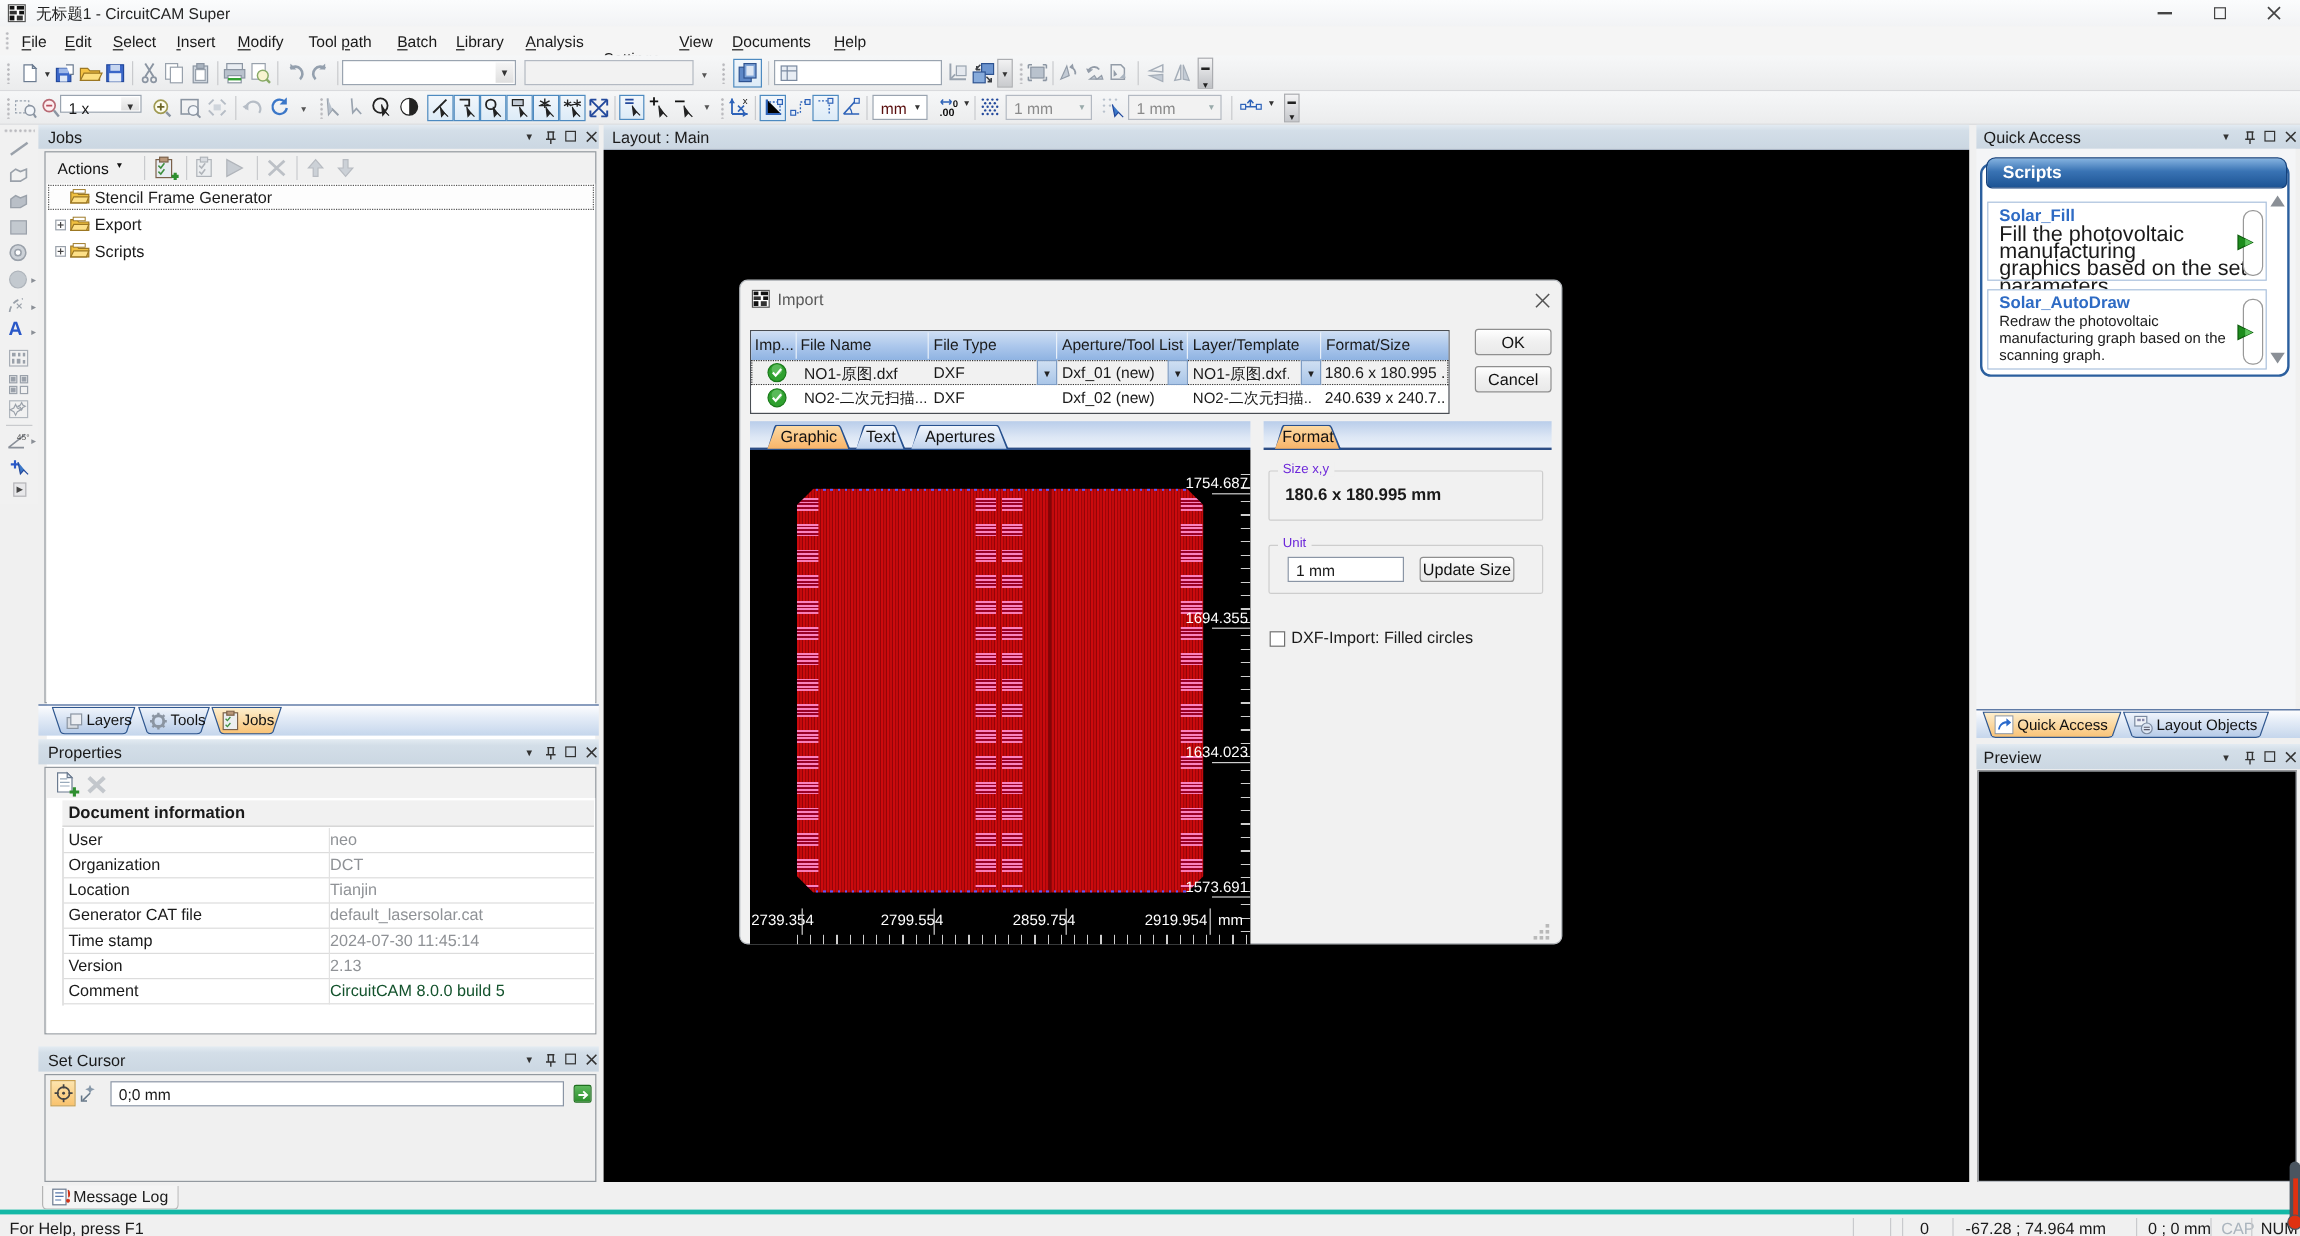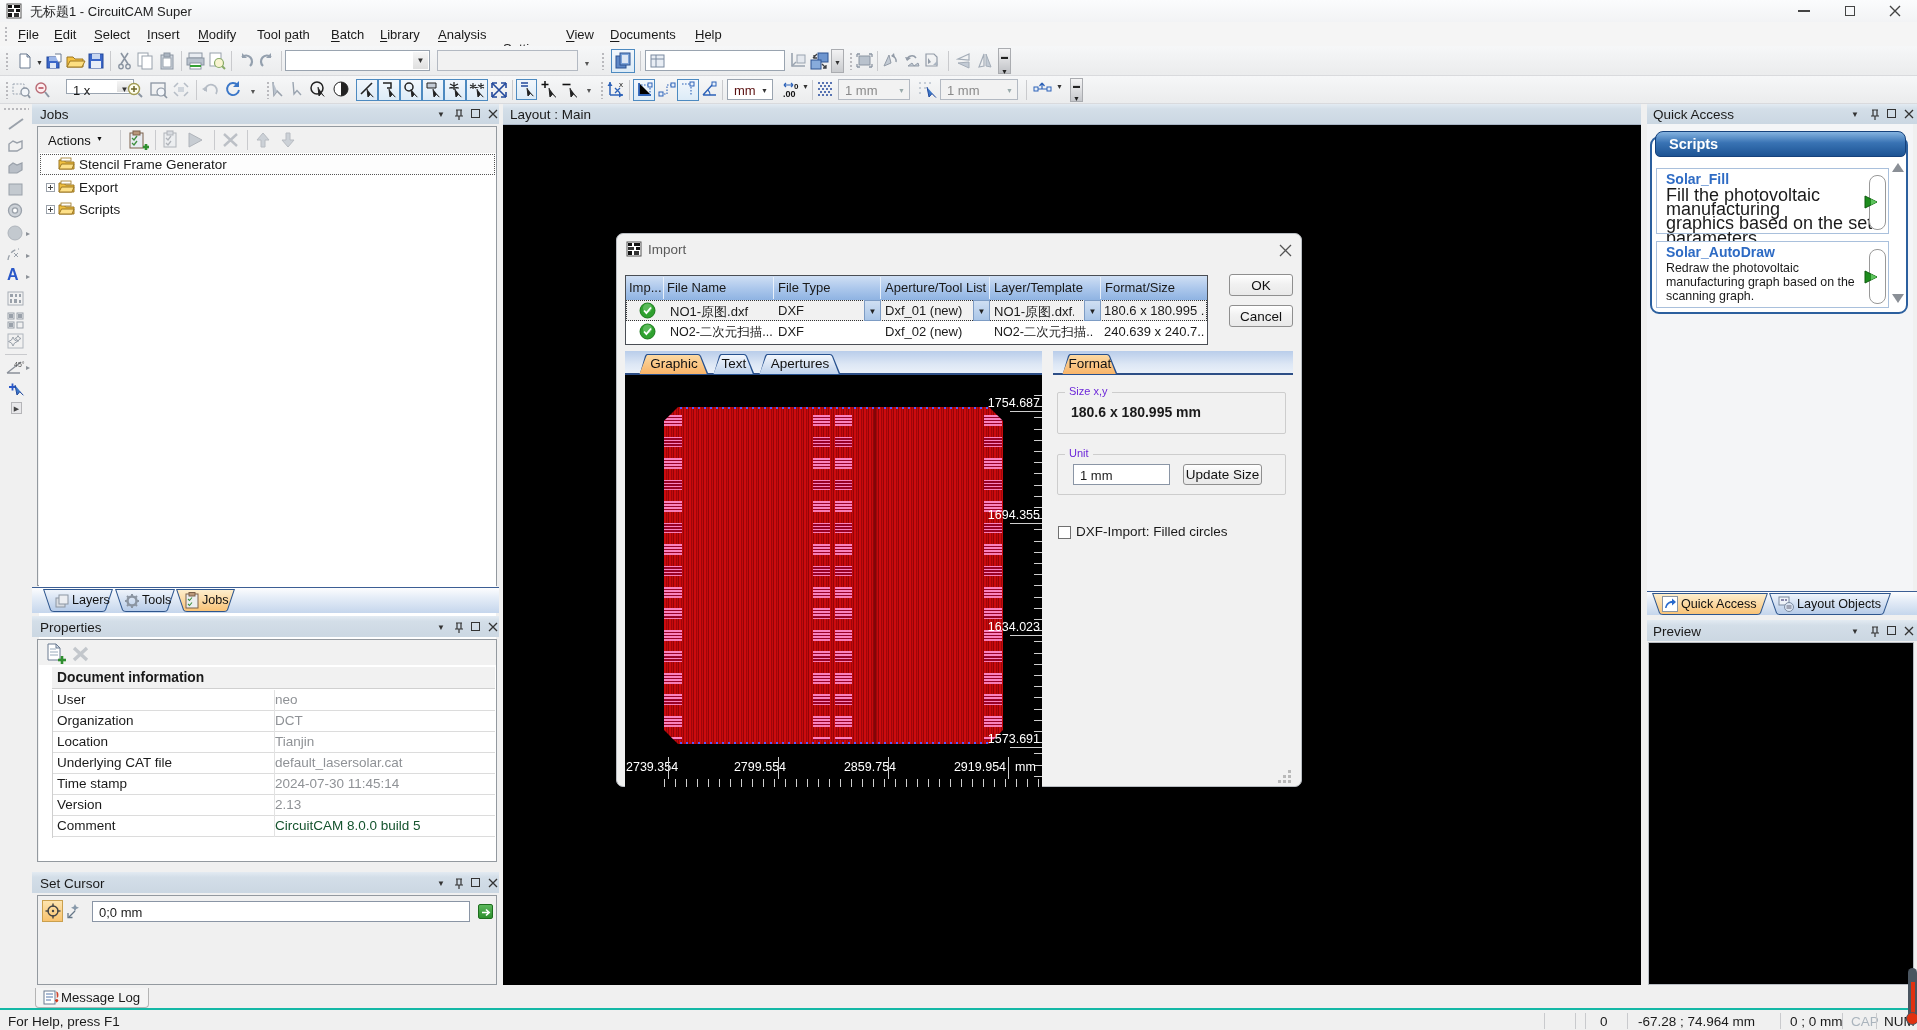--- a/index.html
+++ b/index.html
@@ -198,21 +198,21 @@
  <svg class="a" style="left:12px;top:5px" width="19" height="18">
         <rect x="1" y="3" width="11" height="10" fill="none" stroke="#9aa4b0" stroke-dasharray="2 1.4"></rect>
         <circle cx="13" cy="11" r="4" fill="#f3f6fa" stroke="#8b95a2" stroke-width="1.3"></circle>
         <line x1="16" y1="14" x2="18" y2="17" stroke="#8b95a2" stroke-width="1.8"></line>
       </svg>
  <svg class="a" style="left:34px;top:5px" width="17" height="18">
         <circle cx="7" cy="7" r="5" fill="#fdeef0" stroke="#b86a74" stroke-width="1.4"></circle>
         <line x1="4.5" y1="7" x2="9.5" y2="7" stroke="#b8505e" stroke-width="1.6"></line>
         <line x1="11" y1="11" x2="15" y2="16" stroke="#8b95a2" stroke-width="2"></line>
       </svg>
- <div class="combo" style="left:66px;top:3px;width:68px;height:15px">
+ <div class="combo" style="left:50px;top:3px;width:68px;height:15px">
         <span style="position:absolute;left:6px;top:3px;font-size:13px">1 x</span>
         <div class="da">▼</div>
       </div>
  <svg class="a" style="left:126px;top:5px" width="18" height="18">
         <circle cx="8" cy="8" r="5.5" fill="#fdfdee" stroke="#a09a52" stroke-width="1.4"></circle>
         <line x1="5" y1="8" x2="11" y2="8" stroke="#6b6426" stroke-width="1.5"></line>
         <line x1="8" y1="5" x2="8" y2="11" stroke="#6b6426" stroke-width="1.5"></line>
         <line x1="12.5" y1="12.5" x2="16" y2="16" stroke="#8b95a2" stroke-width="2"></line>
       </svg>
  <svg class="a" style="left:149px;top:5px" width="19" height="18">
@@ -636,21 +636,21 @@
         </div>
   <div class="a" style="left:14px;top:46px;width:442px;height:21px;border-bottom:1px solid #dcdcdc">
           <span style="position:absolute;left:4px;top:2px;font-size:13.5px">Organization</span>
           <span style="position:absolute;left:222px;top:2px;font-size:13.5px;color:#8f9296">DCT</span>
         </div>
   <div class="a" style="left:14px;top:67px;width:442px;height:21px;border-bottom:1px solid #dcdcdc">
           <span style="position:absolute;left:4px;top:2px;font-size:13.5px">Location</span>
           <span style="position:absolute;left:222px;top:2px;font-size:13.5px;color:#8f9296">Tianjin</span>
         </div>
   <div class="a" style="left:14px;top:88px;width:442px;height:21px;border-bottom:1px solid #dcdcdc">
-          <span style="position:absolute;left:4px;top:2px;font-size:13.5px">Underlying CAT file</span>
+          <span style="position:absolute;left:4px;top:2px;font-size:13.5px">Generator CAT file</span>
           <span style="position:absolute;left:222px;top:2px;font-size:13.5px;color:#8f9296">default_lasersolar.cat</span>
         </div>
   <div class="a" style="left:14px;top:109px;width:442px;height:21px;border-bottom:1px solid #dcdcdc">
           <span style="position:absolute;left:4px;top:2px;font-size:13.5px">Time stamp</span>
           <span style="position:absolute;left:222px;top:2px;font-size:13.5px;color:#8f9296">2024-07-30 11:45:14</span>
         </div>
   <div class="a" style="left:14px;top:130px;width:442px;height:21px;border-bottom:1px solid #dcdcdc">
           <span style="position:absolute;left:4px;top:2px;font-size:13.5px">Version</span>
           <span style="position:absolute;left:222px;top:2px;font-size:13.5px;color:#8f9296">2.13</span>
         </div>
@@ -700,21 +700,21 @@
 
 <div class="a" style="left:35px;top:988px;width:114px;height:20px;background:#f4f4f4;border:1px solid #b4b4b4;border-top:none;border-radius:0 0 4px 4px">
  <svg class="a" style="left:7px;top:2px" width="16" height="15">
         <rect x="1" y="1" width="11" height="13" fill="#fff" stroke="#6b7b90"></rect>
         <path d="M3 4 h7 M3 7 h7 M3 10 h5" stroke="#5577aa" stroke-width="1"></path>
         <path d="M13.5 2 c1.8 0 1.8 5.5 0.4 5.5 M13.8 9.5 a1.1 1.1 0 1 1 -0.2 0" fill="#d03318" stroke="#d03318"></path>
       </svg>
  <span style="position:absolute;left:25px;top:2px;font-size:13.2px;white-space:nowrap">Message Log</span>
 </div>
 
-<div class="a" style="left:0;top:1008px;width:1917px;height:22px;background:#f0f0f0;border-top:2px solid #14b8a6">
+<div class="a" style="left:0;top:1008px;width:1917px;height:22px;background:#f0f0f0;border-top:4px solid #14b8a6">
  <span class="a" style="left:8px;top:4px;font-size:13.5px">For Help, press F1</span>
  <div class="a vsep" style="left:1544px;top:3px;height:16px"></div>
  <div class="a vsep" style="left:1575px;top:3px;height:16px"></div>
  <div class="a vsep" style="left:1585px;top:3px;height:16px"></div>
  <span class="a" style="left:1600px;top:4px;font-size:13.5px">0</span>
  <div class="a vsep" style="left:1627px;top:3px;height:16px"></div>
  <span class="a" style="left:1638px;top:4px;font-size:13.5px">-67.28 ; 74.964 mm</span>
  <div class="a vsep" style="left:1780px;top:3px;height:16px"></div>
  <span class="a" style="left:1790px;top:4px;font-size:13.5px">0 ; 0 mm</span>
  <div class="a vsep" style="left:1842px;top:3px;height:16px"></div>

